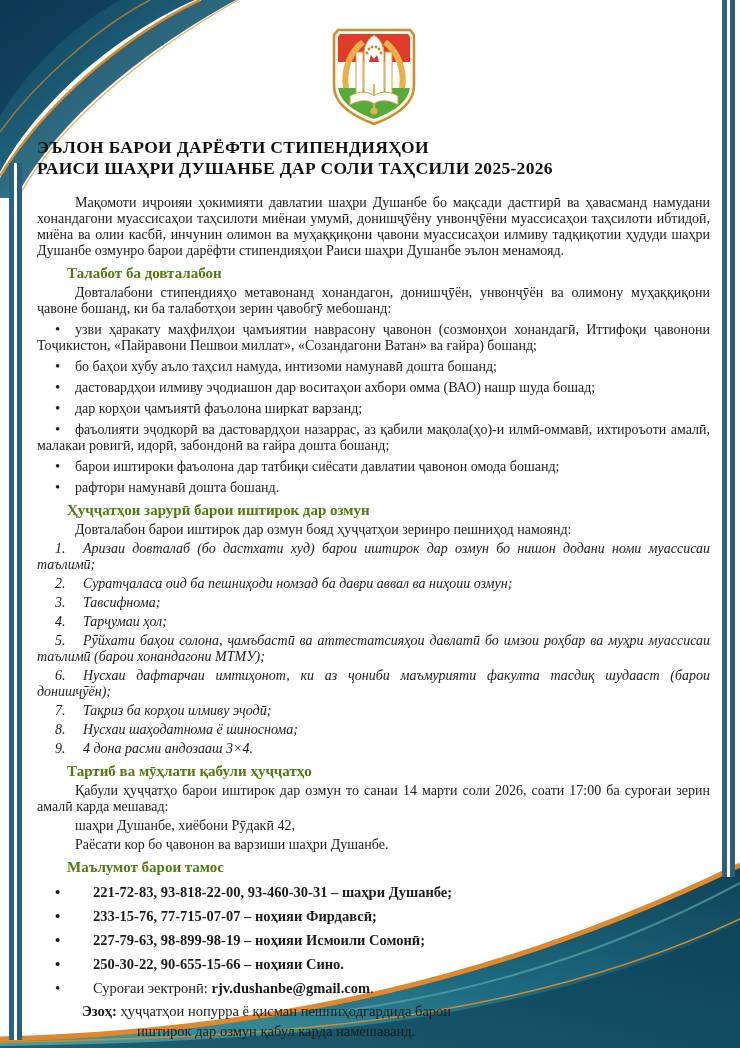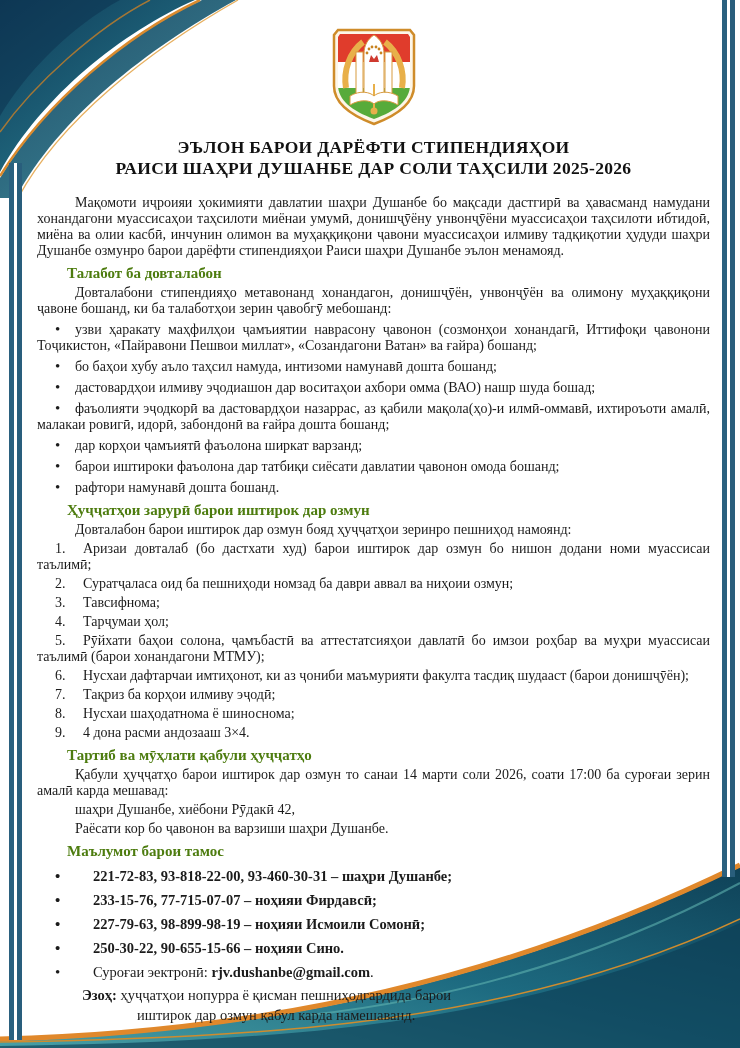--- a/index.html
+++ b/index.html
@@ -14,32 +14,32 @@
   .vbars{position:absolute;z-index:1;width:13px;
          background:linear-gradient(90deg,#2b617f 0 5px,#ffffff 5px 8px,#295e7c 8px 13px);}
   .vbars-left{left:9px;top:163px;height:877px;}
   .vbars-right{right:5px;top:0;height:877px;}
 
   
   .content{position:absolute;z-index:2;left:37px;top:0;width:673px;}
 
   .emblem-wrap{margin:26px auto 0;width:88px;height:102px;}
 
-  .title{margin-top:9px;text-align:center;font-weight:bold;font-size:17.5px;
+  .title{margin-top:9px;text-align:left;font-weight:bold;font-size:17.5px;
          line-height:1.22;letter-spacing:.3px;color:#111;}
 
   .body-text{font-size:14px;line-height:16px;}
   .intro{margin:15px 0 0;text-align:justify;text-indent:38px;}
   .red-head{margin:5px 0 3px;padding-left:30px;color:#4d7c0f;font-weight:bold;font-size:15px;line-height:18px;}
   .lead{margin:0 0 2px;text-align:justify;text-indent:38px;}
 
   .b-item,.n-item{text-align:justify;text-indent:18px;margin-top:4px;}
   .blt{display:inline-block;width:20px;text-indent:0;font-size:15px;}
   .num{display:inline-block;width:28px;text-indent:0;}
-  .n-item{margin-top:3px;}
+  .n-item{margin-top:3px;font-style:italic;}
 
   .addr{padding-left:38px;margin-top:2px;line-height:17px;}
 
   .c-item{margin-top:8px;text-indent:18px;font-size:14.5px;line-height:16px;font-weight:bold;}
   .c-blt{display:inline-block;width:38px;text-indent:0;font-size:15px;}
   .email-line{margin-top:8px;text-indent:18px;font-size:14.5px;}
   .email{font-weight:bold;font-family:"Liberation Serif",serif;}
 
   .note{margin-top:5px;font-size:14.5px;line-height:20px;}
   .note .l1{padding-left:45px;}
@@ -124,22 +124,22 @@
     <div class="body-text">
       <p class="intro">Мақомоти иҷроияи ҳокимияти давлатии шаҳри Душанбе бо мақсади дастгирӣ ва ҳавасманд намудани хонандагони муассисаҳои таҳсилоти миёнаи умумӣ, донишҷӯёну унвонҷӯёни муассисаҳои таҳсилоти ибтидоӣ, миёна ва олии касбӣ, инчунин олимон ва муҳаққиқони ҷавони муассисаҳои илмиву тадқиқотии ҳудуди шаҳри Душанбе озмунро барои дарёфти стипендияҳои Раиси шаҳри Душанбе эълон менамояд.</p>
 
       <div class="red-head">Талабот ба довталабон</div>
       <p class="lead">Довталабони стипендияҳо метавонанд хонандагон, донишҷӯён, унвонҷӯён ва олимону муҳаққиқони ҷавоне бошанд, ки ба талаботҳои зерин ҷавобгӯ мебошанд:</p>
 
       <div>
           <div class="b-item"><span class="blt">•</span><span>узви ҳаракату маҳфилҳои ҷамъиятии наврасону ҷавонон (созмонҳои хонандагӣ, Иттифоқи ҷавонони Тоҷикистон, «Пайравони Пешвои миллат», «Созандагони Ватан» ва ғайра) бошанд;</span></div>
           <div class="b-item"><span class="blt">•</span><span>бо баҳои хубу аъло таҳсил намуда, интизоми намунавӣ дошта бошанд;</span></div>
           <div class="b-item"><span class="blt">•</span><span>дастовардҳои илмиву эҷодиашон дар воситаҳои ахбори омма (ВАО) нашр шуда бошад;</span></div>
+          <div class="b-item"><span class="blt">•</span><span>дар корҳои ҷамъиятӣ фаъолона ширкат варзанд;</span></div>
           <div class="b-item"><span class="blt">•</span><span>фаъолияти эҷодкорӣ ва дастовардҳои назаррас, аз қабили мақола(ҳо)-и илмӣ-оммавӣ, ихтироъоти амалӣ, малакаи ровигӣ, идорӣ, забондонӣ ва ғайра дошта бошанд;</span></div>
-          <div class="b-item"><span class="blt">•</span><span>дар корҳои ҷамъиятӣ фаъолона ширкат варзанд;</span></div>
           <div class="b-item"><span class="blt">•</span><span>барои иштироки фаъолона дар татбиқи сиёсати давлатии ҷавонон омода бошанд;</span></div>
           <div class="b-item"><span class="blt">•</span><span>рафтори намунавӣ дошта бошанд.</span></div>
         </div>
 
       <div class="red-head">Ҳуҷҷатҳои зарурӣ барои иштирок дар озмун</div>
       <p class="lead">Довталабон барои иштирок дар озмун бояд ҳуҷҷатҳои зеринро пешниҳод намоянд:</p>
 
       <div>
           <div class="n-item"><span class="num">1.</span><span>Аризаи довталаб (бо дастхати худ) барои иштирок дар озмун бо нишон додани номи муассисаи таълимӣ;</span></div>
           <div class="n-item"><span class="num">2.</span><span>Суратҷаласа оид ба пешниҳоди номзад ба даври аввал ва ниҳоии озмун;</span></div>

